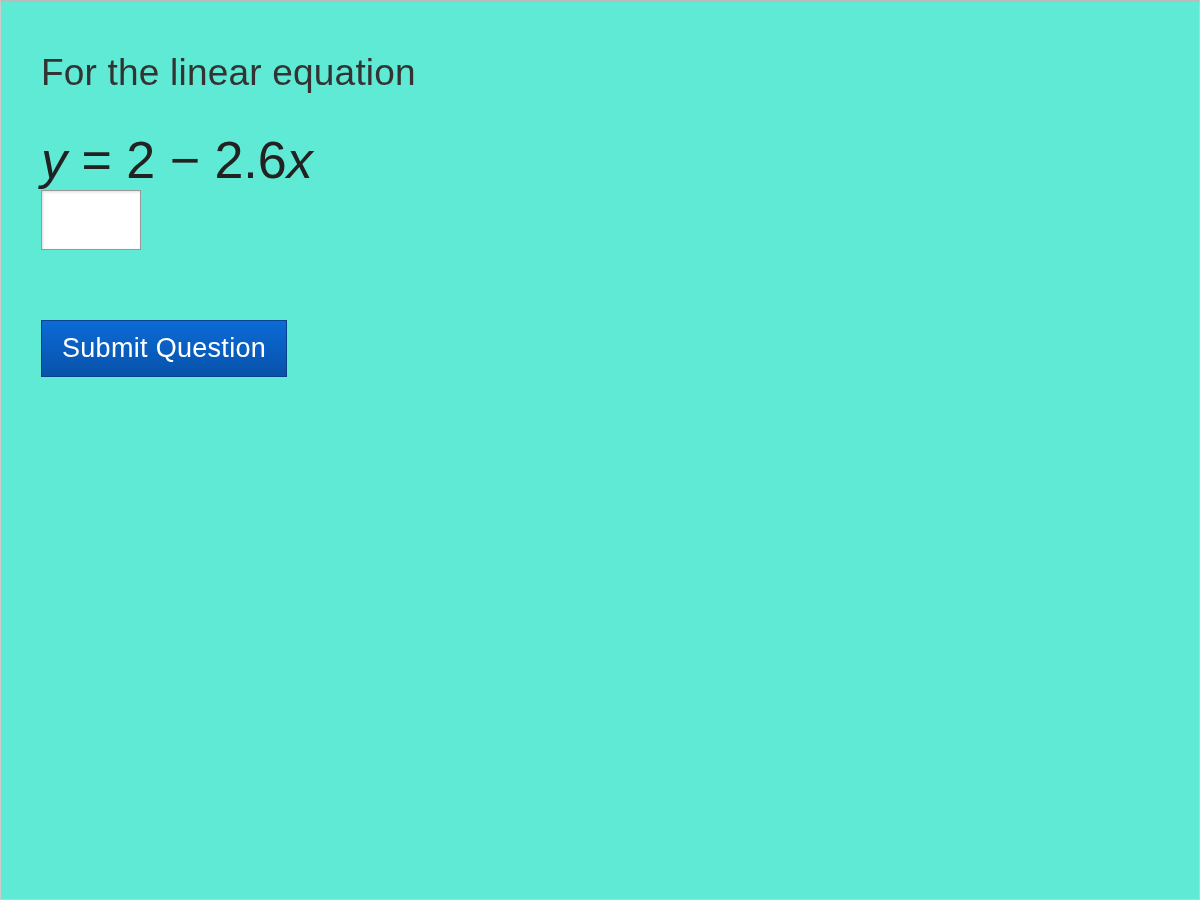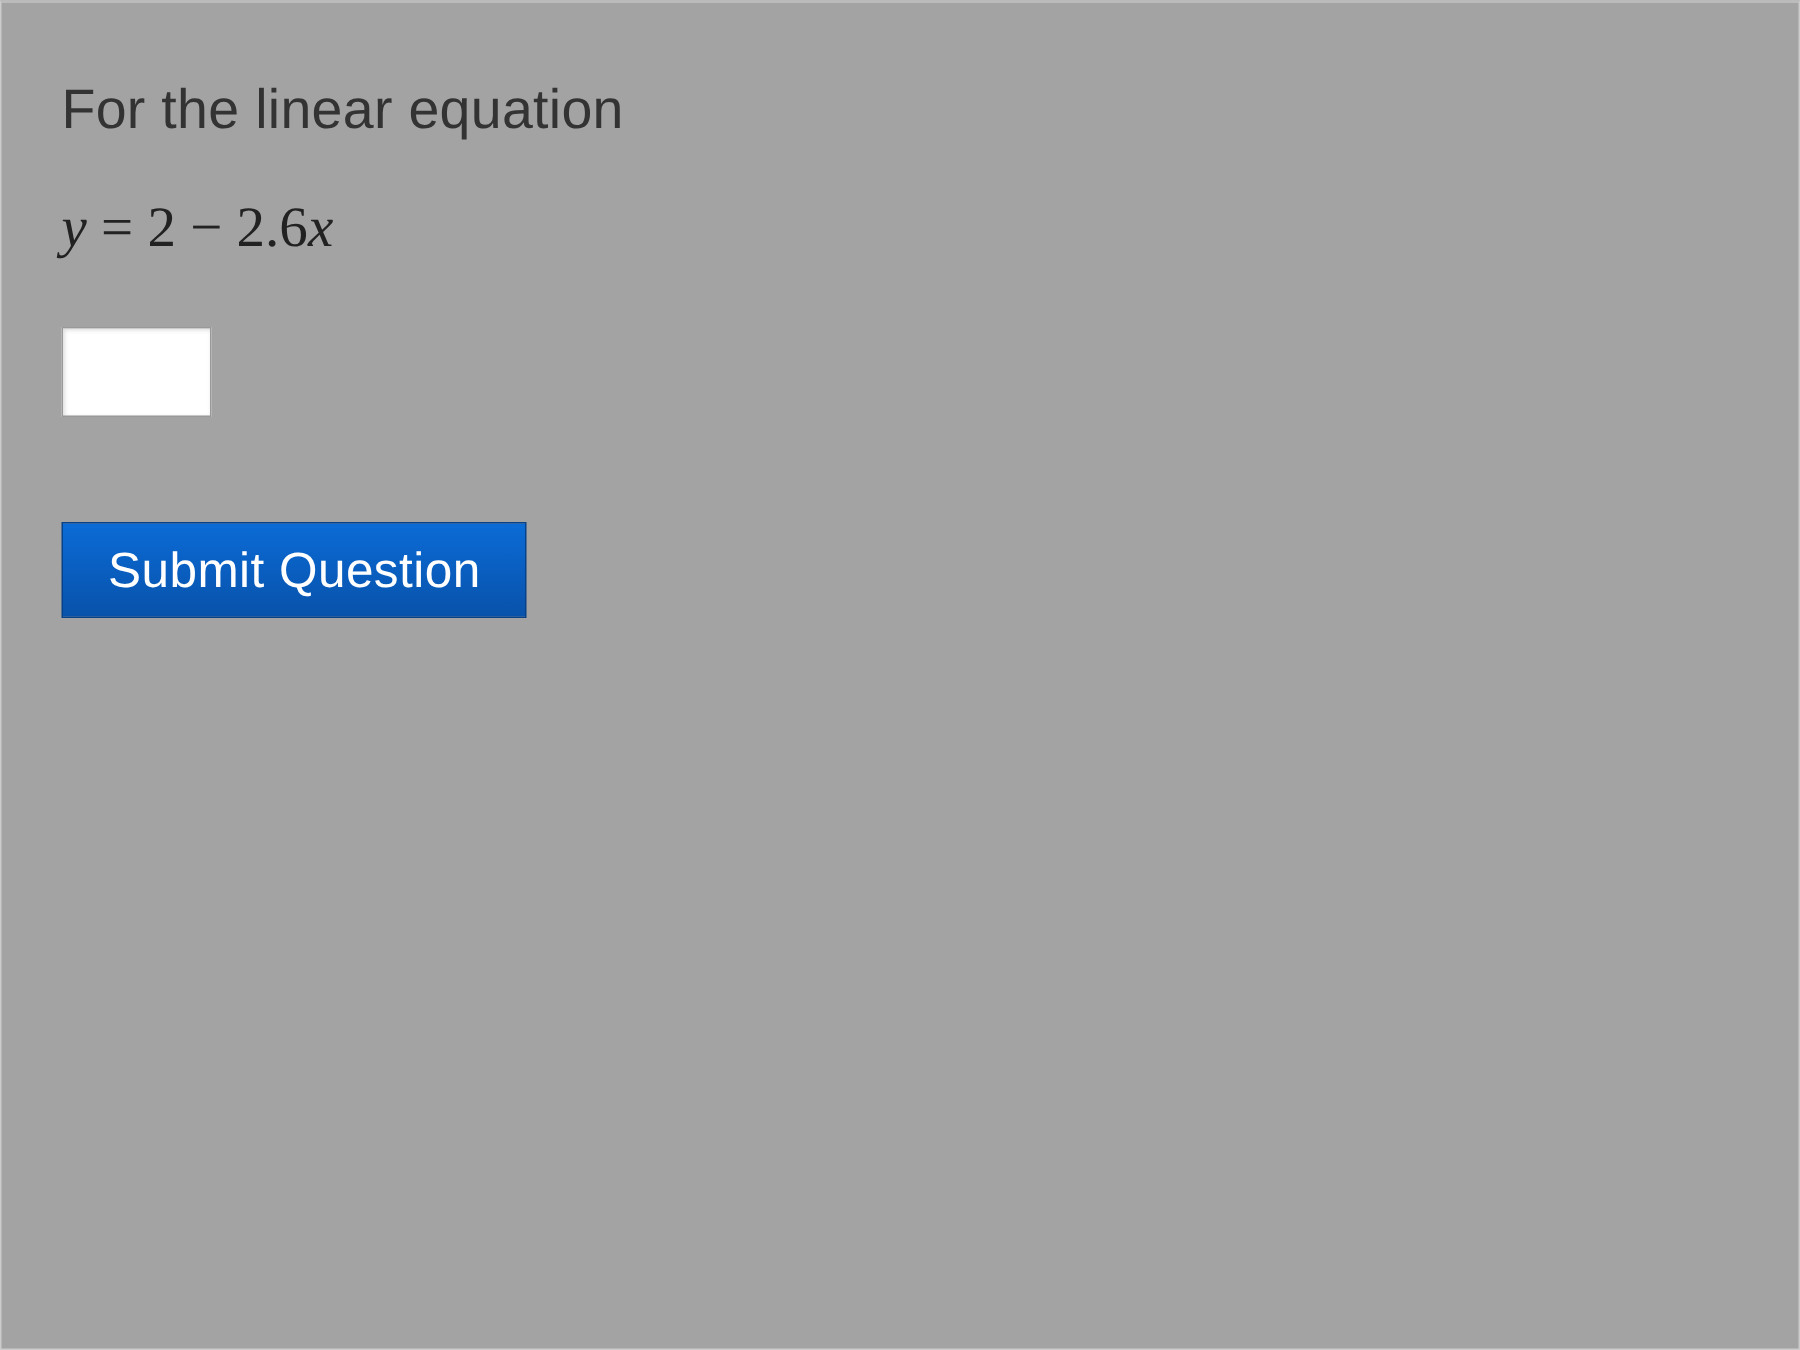--- a/index.html
+++ b/index.html
@@ -8,38 +8,37 @@
     body {
       margin: 0;
       padding: 0;
       width: 1200px;
       height: 900px;
       background: #e8e8e8;
       font-family: 'Segoe UI', Verdana, Arial, sans-serif;
       overflow: hidden;
     }
     .container {
-      background: #a3a3a3;
+      background: #5eead4;
       border: 1px solid #ccc;
       border-top: 2px solid #bbb;
       padding: 50px 40px 40px 40px;
       width: 1200px;
       height: 900px;
       color: #2a2a2a;
     }
     .prompt-line {
       font-size: 37px;
       margin-bottom: 36px;
       color: #333;
       letter-spacing: 0.2px;
     }
     .equation {
-      font-size: 38px;
-      font-family: Liberation Serif, serif;
-      margin-bottom: 44px;
+      font-size: 52px;
+      font-family: Liberation Sans, sans-serif;
       color: #222;
     }
     .equation .var {
       font-style: italic;
     }
     .question-line {
       font-size: 37px;
       margin-bottom: 40px;
       color: #333;
     }
@@ -57,22 +56,22 @@
       background: #fff;
       box-shadow: inset 1px 1px 3px rgba(0,0,0,0.15);
       margin-bottom: 70px;
       display: block;
     }
     .submit-btn {
       display: inline-block;
       background: #0a5bbf;
       background: linear-gradient(#0b6bd6, #0852aa);
       color: #fff;
-      font-size: 33px;
-      padding: 12px 30px;
+      font-size: 27px;
+      padding: 12px 20px;
       border: 1px solid #06428a;
       cursor: pointer;
       font-family: 'Segoe UI', Verdana, Arial, sans-serif;
       letter-spacing: 0.3px;
     }
   </style>
 </head>
 <body>
 
 <div class="container">

